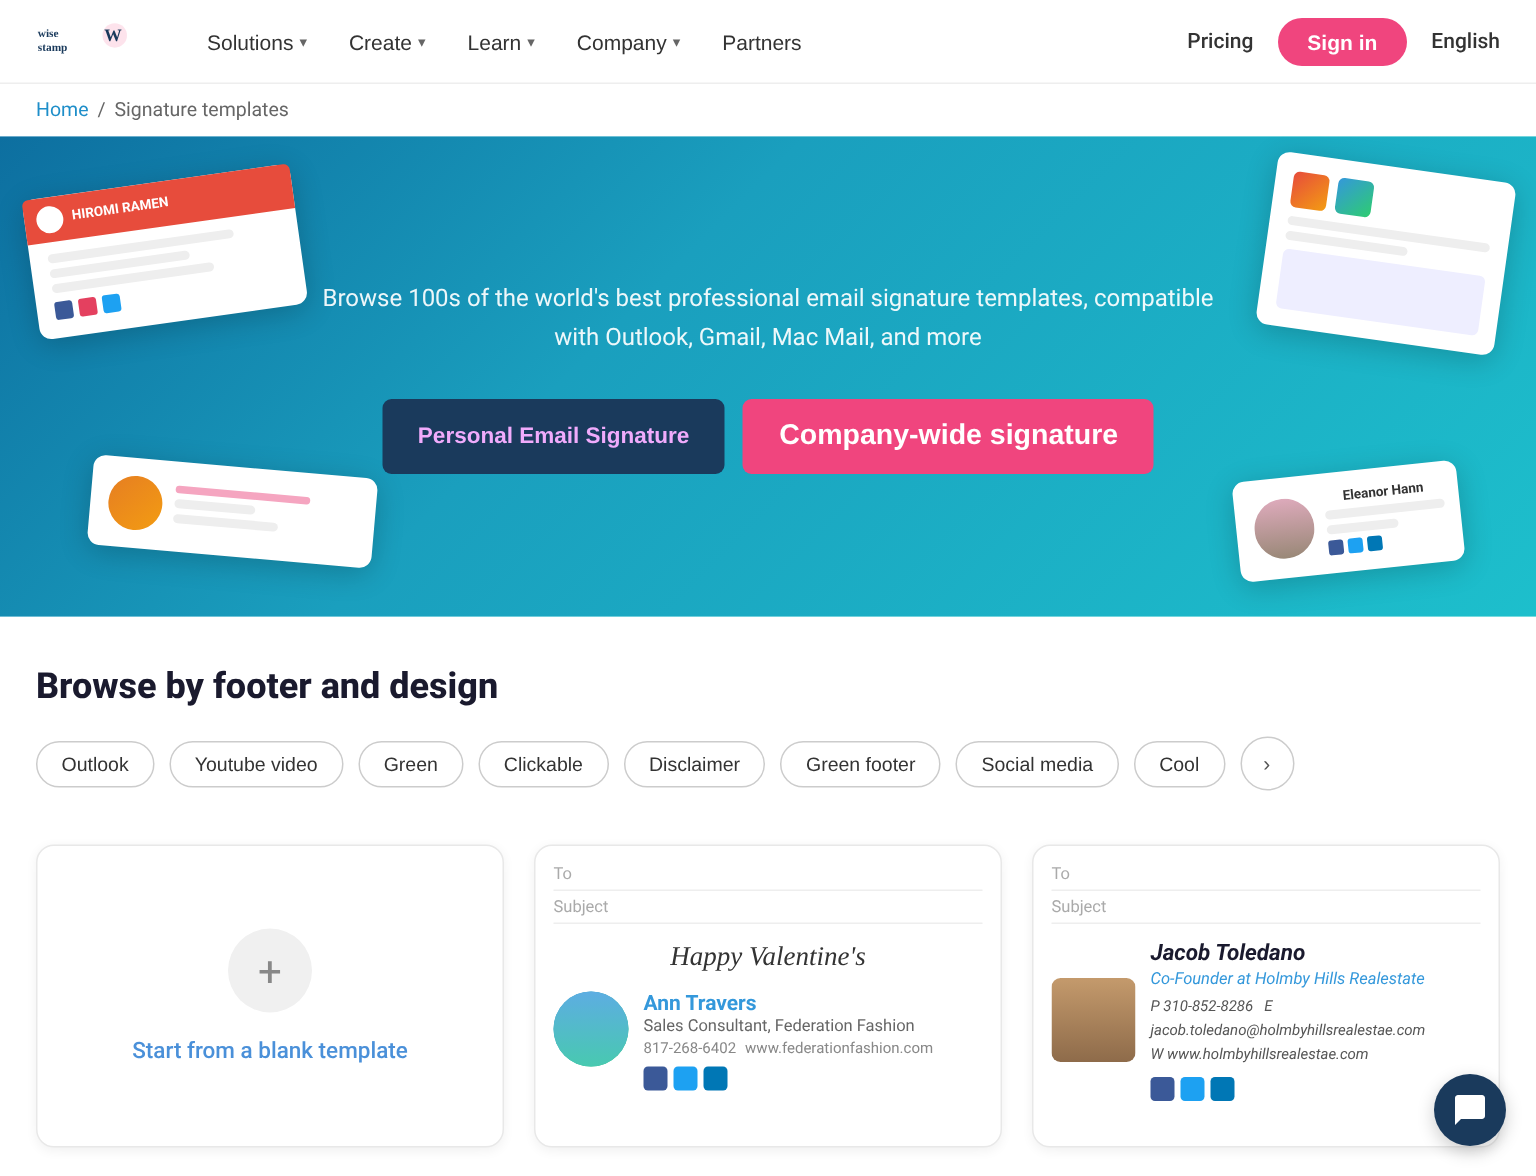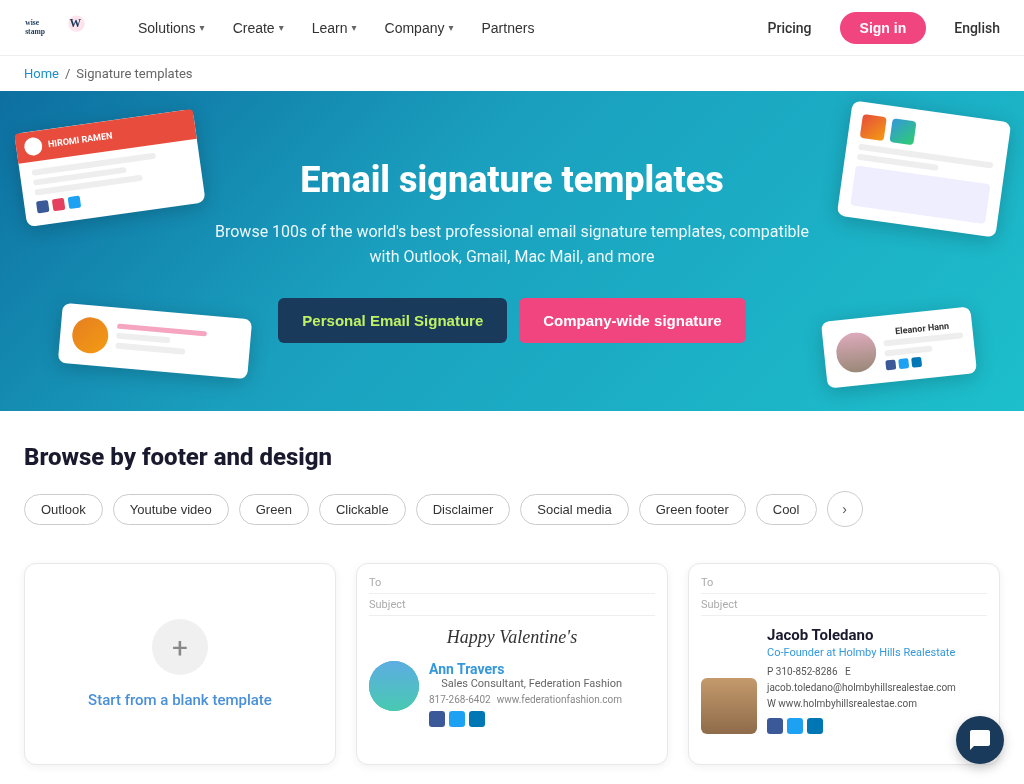--- a/index.html
+++ b/index.html
@@ -12,21 +12,21 @@
     }
     .nav-logo { display: flex; align-items: flex-start; margin-right: 32px; }
     .nav-logo svg { width: 70px; height: 40px; }
     .nav-links { display: flex; align-items: center; gap: 4px; flex: 1; }
     .nav-link {
       display: flex; align-items: center; gap: 4px; padding: 6px 12px;
       font-size: 14px; color: #333; cursor: pointer; border: none; background: none;
       font-weight: 500; white-space: nowrap;
     }
     .nav-chevron { font-size: 10px; color: #666; }
-    .nav-right { display: flex; align-items: center; gap: 28px; }
+    .nav-right { display: flex; align-items: center; gap: 16px; }
     .nav-pricing { font-size: 14px; color: #333; cursor: pointer; font-weight: 500; }
     .nav-signin {
       background: #f0457e; color: #fff; border: none; border-radius: 24px;
       padding: 8px 20px; font-size: 14px; font-weight: 600; cursor: pointer;
     }
     .nav-lang { font-size: 14px; color: #333; cursor: pointer; font-weight: 500; }
 
     
     .breadcrumb {
       padding: 10px 24px; font-size: 13px; color: #666;
@@ -42,26 +42,26 @@
     }
     .hero::before {
       content: ''; position: absolute; top: 0; left: 0; right: 0; bottom: 0;
       background: linear-gradient(135deg, #0d6fa0 0%, #1a9fbe 40%, #1dbfcc 100%);
     }
     .hero-content { position: relative; z-index: 2; max-width: 600px; }
     .hero h1 { font-size: 36px; font-weight: 800; color: #fff; margin-bottom: 16px; line-height: 1.2; }
     .hero p { font-size: 16px; color: rgba(255,255,255,0.92); line-height: 1.6; margin-bottom: 28px; }
     .hero-buttons { display: flex; gap: 12px; justify-content: center; }
     .btn-personal {
-      background: #1a3a5c; color: #bef264; border: none; border-radius: 6px;
+      background: #1a3a5c; color: #f0abfc; border: none; border-radius: 6px;
       padding: 14px 24px; font-size: 15px; font-weight: 600; cursor: pointer;
     }
     .btn-company {
       background: #f0457e; color: #fff; border: none; border-radius: 6px;
-      padding: 14px 24px; font-size: 15px; font-weight: 600; cursor: pointer;
+      padding: 14px 24px; font-size: 19px; font-weight: 600; cursor: pointer;
     }
 
     
     .hero-cards-left {
       position: absolute; left: 0; top: 0; bottom: 0; width: 280px;
       display: flex; align-items: center; justify-content: flex-end; z-index: 1;
       overflow: hidden;
     }
     .hero-cards-right {
       position: absolute; right: 0; top: 0; bottom: 0; width: 260px;
@@ -123,33 +123,33 @@
     .val-card-inner { padding: 12px; }
     .val-to-line { font-size: 11px; color: #aaa; margin-bottom: 4px; border-bottom: 1px solid #eee; padding-bottom: 4px; }
     .val-subject-line { font-size: 11px; color: #aaa; margin-bottom: 10px; border-bottom: 1px solid #eee; padding-bottom: 4px; }
     .val-greeting {
       font-family: 'Georgia', cursive; font-style: italic; font-size: 18px;
       color: #333; text-align: center; margin-bottom: 12px; line-height: 1.3;
     }
     .val-sig { display: flex; gap: 10px; align-items: flex-start; }
     .val-avatar { width: 50px; height: 50px; border-radius: 50%; background: linear-gradient(135deg, #3498db, #2ecc71); flex-shrink: 0; }
     .val-name { font-size: 14px; font-weight: 700; color: #3498db; }
-    .val-role { font-size: 11px; color: #666; text-align: right; }
+    .val-role { font-size: 11px; color: #666; }
     .val-contact { font-size: 10px; color: #888; margin-top: 4px; display: flex; gap: 6px; flex-wrap: wrap; }
     .val-icons { display: flex; gap: 4px; margin-top: 6px; }
     .val-icon { width: 16px; height: 16px; border-radius: 3px; background: #3498db; }
     .val-icon-fb { background: #3b5998; }
     .val-icon-tw { background: #1da1f2; }
     .val-icon-li { background: #0077b5; }
 
     
     .jacob-card-inner { padding: 12px; position: relative; }
     .jacob-to-line { font-size: 11px; color: #aaa; margin-bottom: 4px; border-bottom: 1px solid #eee; padding-bottom: 4px; }
     .jacob-subject-line { font-size: 11px; color: #aaa; margin-bottom: 10px; border-bottom: 1px solid #eee; padding-bottom: 4px; }
-    .jacob-sig { display: flex; gap: 10px; align-items: flex-end; }
+    .jacob-sig { display: flex; gap: 10px; align-items: center; font-style: italic; }
     .jacob-avatar { width: 56px; height: 56px; border-radius: 6px; background: linear-gradient(135deg, #8e6b4a, #c49a6c); flex-shrink: 0; overflow: hidden; }
     .jacob-name { font-size: 15px; font-weight: 700; color: #1a1a2e; }
     .jacob-title { font-size: 11px; color: #666; margin-top: 2px; }
     .jacob-title span { color: #3498db; }
     .jacob-info { font-size: 10px; color: #555; margin-top: 5px; line-height: 1.6; }
     .jacob-social { display: flex; gap: 4px; margin-top: 6px; }
     .j-icon { width: 16px; height: 16px; border-radius: 3px; }
 
     
     .chat-widget {
@@ -270,39 +270,38 @@
         <div style="display:flex;gap:3px;margin-top:4px;">
           <div style="width:10px;height:10px;background:#3b5998;border-radius:2px;"></div>
           <div style="width:10px;height:10px;background:#1da1f2;border-radius:2px;"></div>
           <div style="width:10px;height:10px;background:#0077b5;border-radius:2px;"></div>
         </div>
       </div>
     </div>
   </div>
 
   <div class="hero-content">
-    <h1>Email signature templates</h1>
     <p>Browse 100s of the world's best professional email signature templates, compatible with Outlook, Gmail, Mac Mail, and more</p>
     <div class="hero-buttons">
       <button class="btn-personal">Personal Email Signature</button>
       <button class="btn-company">Company-wide signature</button>
     </div>
   </div>
 </section>
 
 <section class="browse-section">
   <h2 class="browse-title">Browse by footer and design</h2>
   <div class="filter-tags">
     <button class="filter-tag">Outlook</button>
     <button class="filter-tag">Youtube video</button>
     <button class="filter-tag">Green</button>
     <button class="filter-tag">Clickable</button>
     <button class="filter-tag">Disclaimer</button>
+    <button class="filter-tag">Green footer</button>
     <button class="filter-tag">Social media</button>
-    <button class="filter-tag">Green footer</button>
     <button class="filter-tag">Cool</button>
     <button class="filter-next">›</button>
   </div>
 </section>
 
 <div class="templates-grid">
 
   <div class="template-card">
     <div class="blank-card">
       <div class="blank-plus">+</div>

